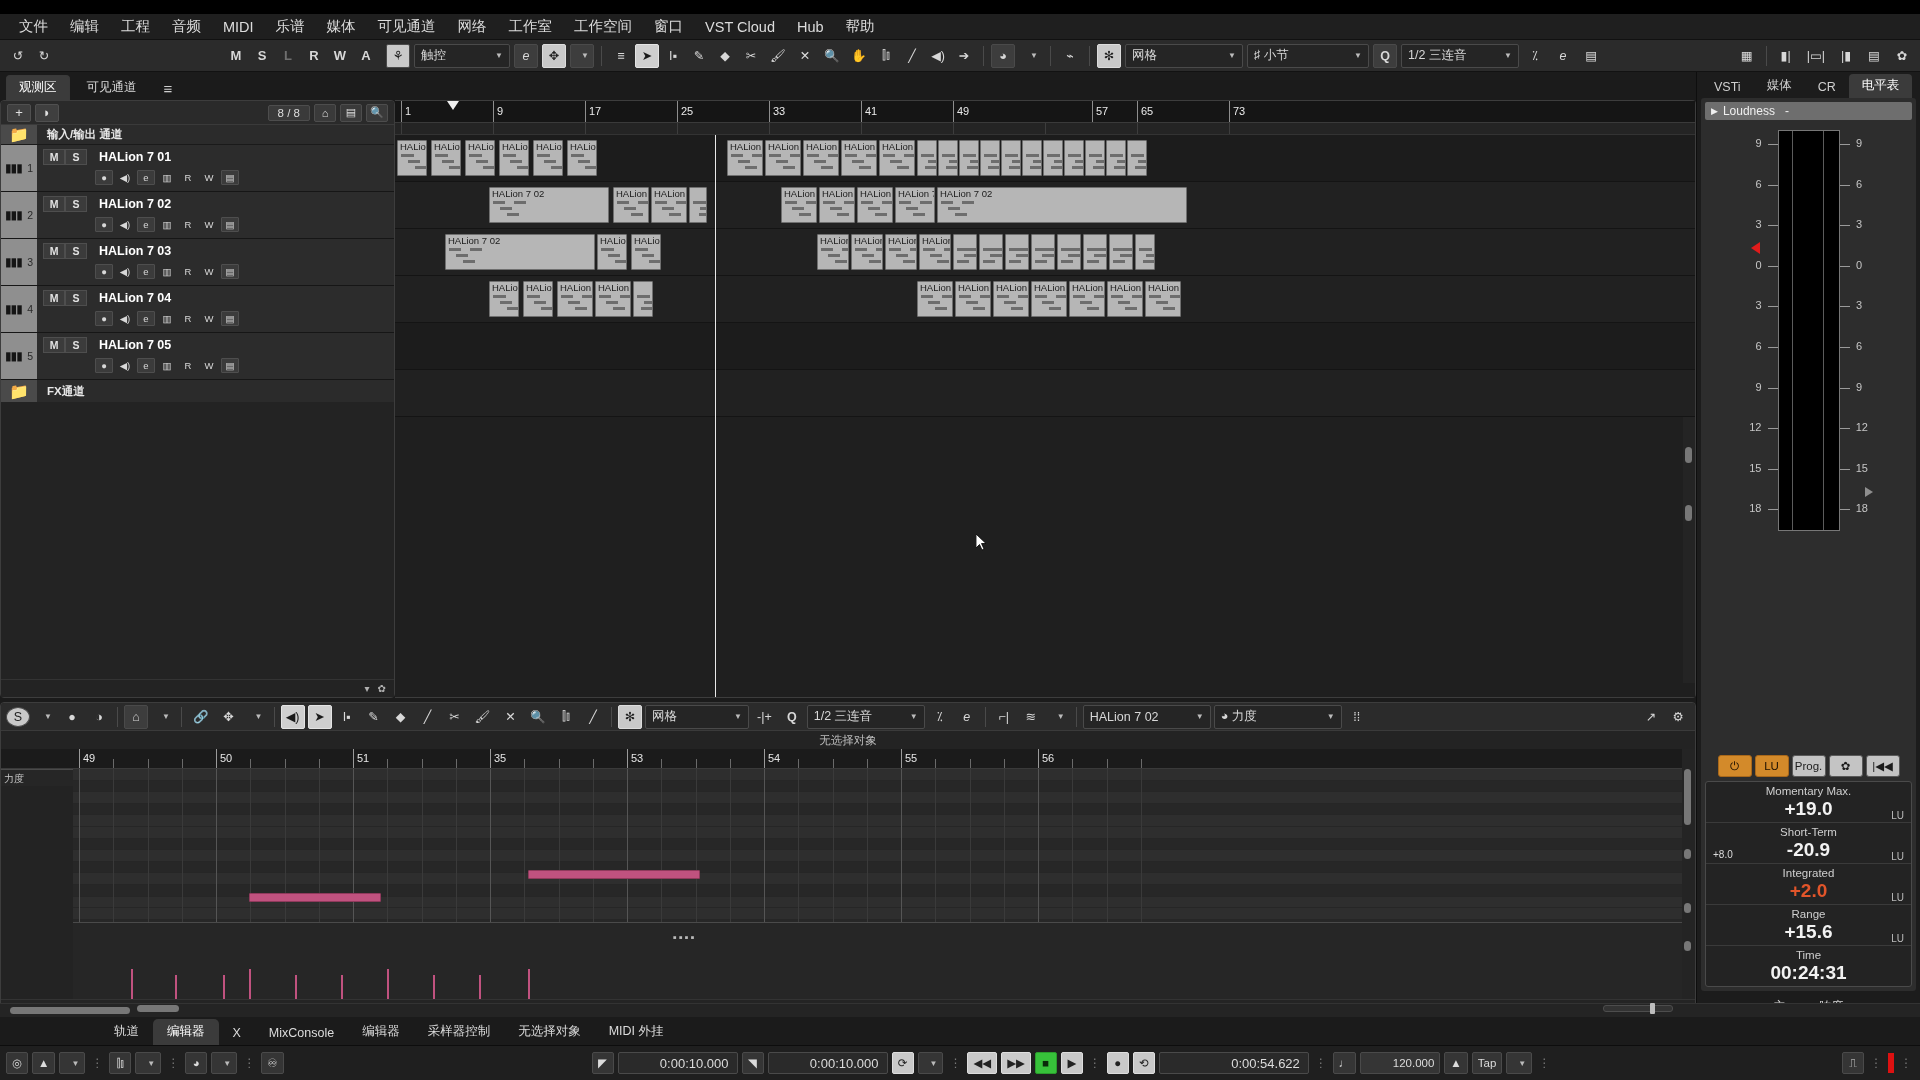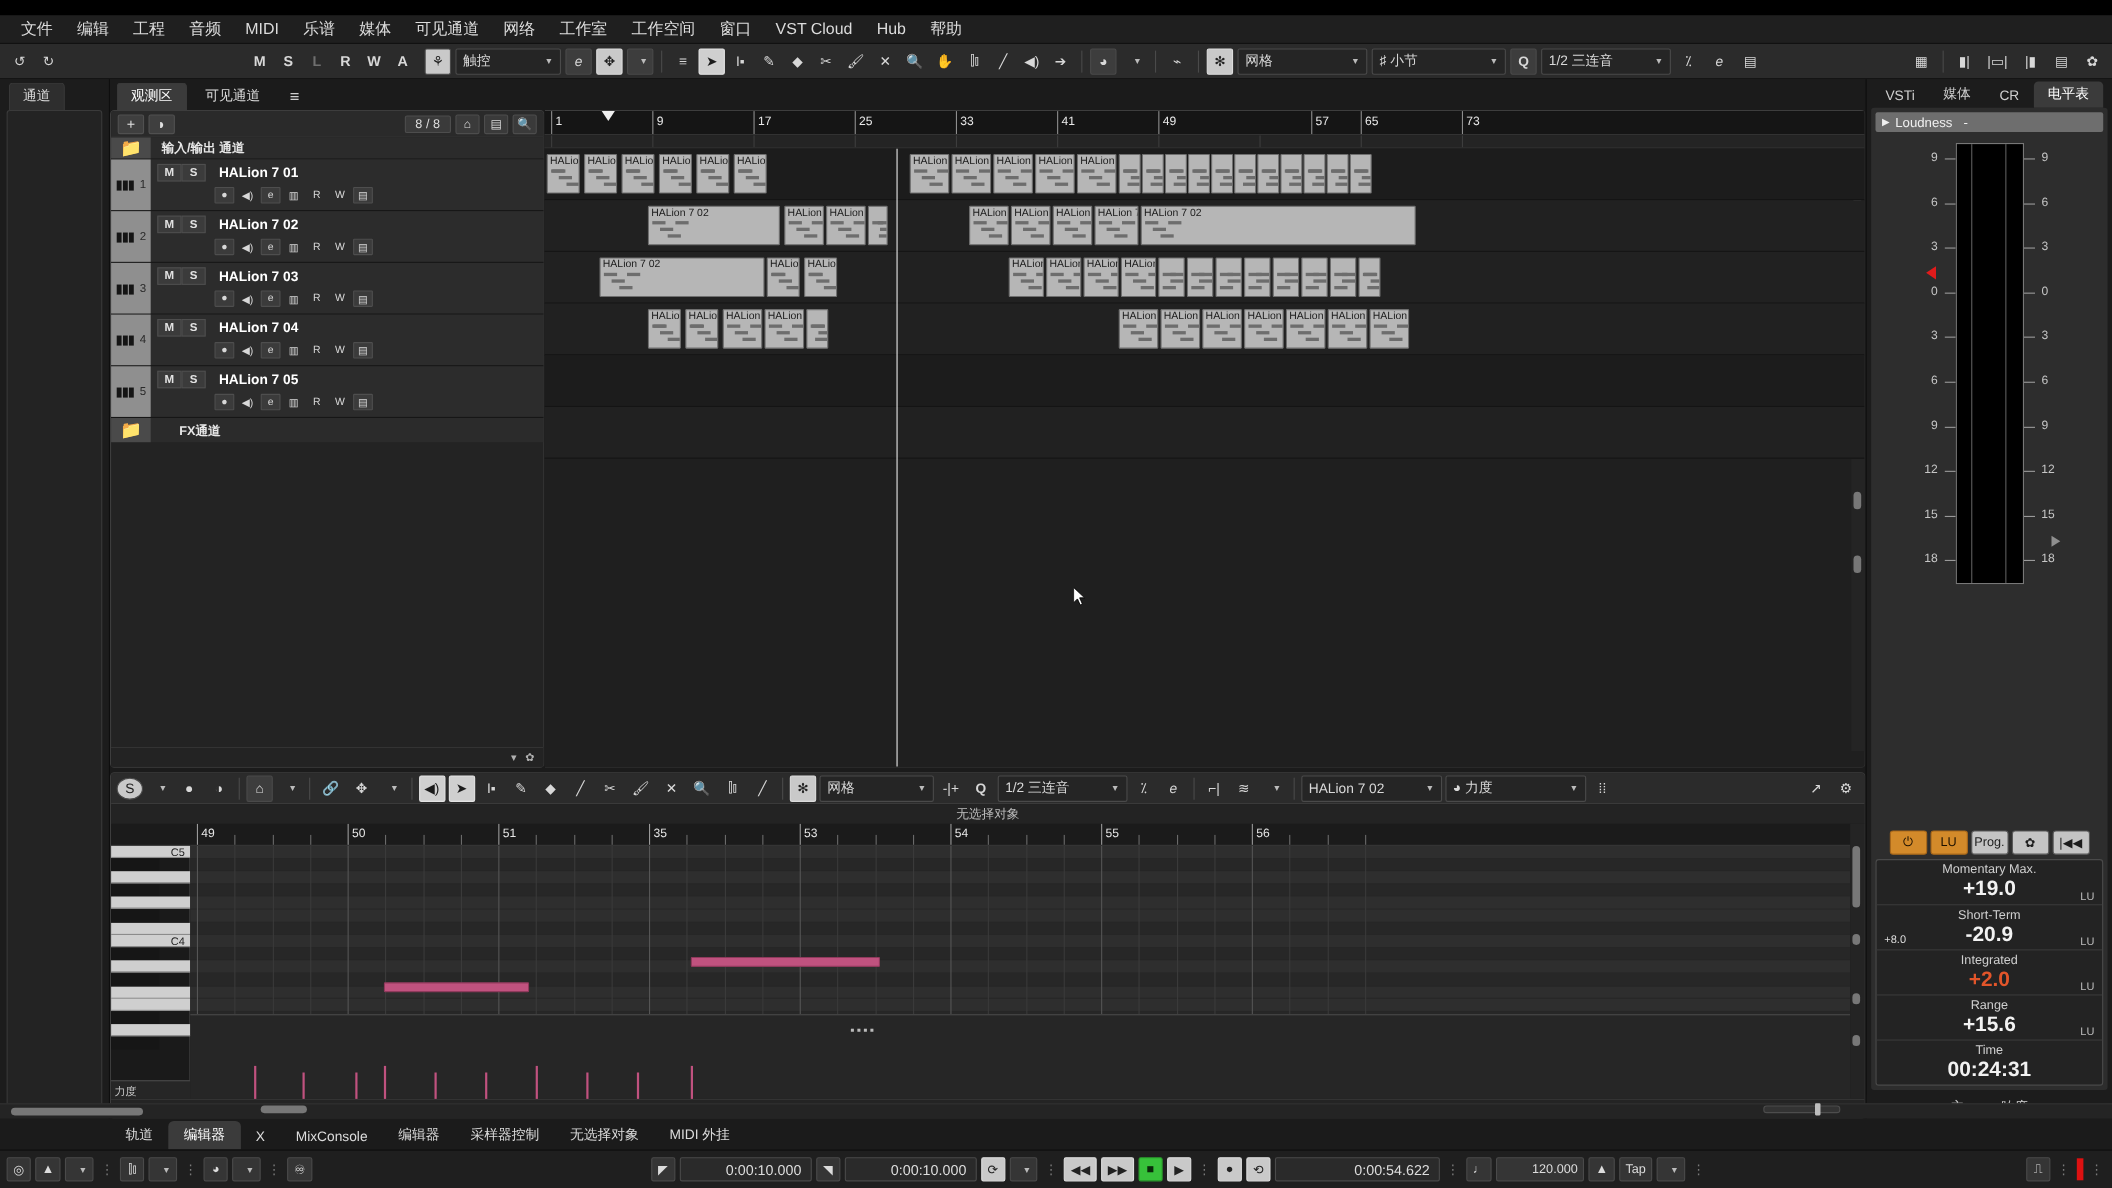--- a/index.html
+++ b/index.html
@@ -80,21 +80,21 @@
   .msbtn{ width:22px;height:16px;background:#3b3b3b;border:1px solid #4e4e4e;
     display:flex;align-items:center;justify-content:center;font-size:10.5px;font-weight:bold;color:#e2e2e2;}
   .tname{ font-size:12.5px; font-weight:bold; color:#fff; margin-left:8px; white-space:nowrap;}
   .trow2{ display:flex; gap:3px; margin-top:5px; margin-left:52px;}
   .mini{ width:18px;height:15px;background:#3b3b3b;border:1px solid #4e4e4e;border-radius:1px;
     display:flex;align-items:center;justify-content:center;font-size:9.5px;color:#d8d8d8;}
   .mini.flat{background:transparent;border-color:transparent;}
   .fxrow{ height:22px; display:flex; align-items:center; background:#2b2b2b;}
   .fxrow .ficon{ width:36px; display:flex; align-items:center; justify-content:center;
     background:#4a4a4a; height:100%;}
-  .fxrow .flabel{ font-size:11.5px; font-weight:bold; color:#e8e8e8; padding-left:10px;margin-left:16px;}
+  .fxrow .flabel{ font-size:11.5px; font-weight:bold; color:#e8e8e8; padding-left:10px;}
   .tl-foot{ margin-top:auto; height:18px; display:flex; align-items:center; justify-content:flex-end;
     gap:8px; padding-right:8px; background:#232323; border-top:1px solid #333;}
   .tl-foot span{ font-size:10px; color:#b0b0b0;}
 
   
   .arrange{ flex:1; display:flex; flex-direction:column; min-width:0; background:#1d1d1d;
     border:1px solid #3d3d3d; border-left:none; border-radius:0 4px 4px 0;}
   .ruler{ height:22px; background:#151515; position:relative; border-bottom:1px solid #3a3a3a;
     overflow:hidden;}
   .ruler .bar{ position:absolute; top:0; height:100%; border-left:1px solid #8e8e8e;
@@ -297,26 +297,20 @@
     <div class="tbtn flat">|▭|</div>
     <div class="tbtn flat">|▮</div>
     <div class="tbtn flat">▤</div>
     <div class="tbtn flat">✿</div>
   </div>
 
   <div class="nosel">无选择对象</div>
 
   <div class="body">
 
-    <div class="leftzone">
-      <div class="lz-tabs">
-        <div class="tabpill">通道</div>
-      </div>
-      <div class="lz-panel"></div>
-    </div>
 
     <div class="midcol">
       <div class="mid-tabs">
         <div class="tabpill active">观测区</div>
         <div class="tabpill" style="background:transparent;border-color:transparent;">可见通道</div>
         <div class="hamb">≡</div>
       </div>
 
       <div class="projwrap">
 
@@ -961,40 +955,20 @@
           <div style="flex:1"></div>
           <div class="tbtn flat">↗</div>
           <div class="tbtn flat">⚙</div>
         </div>
 
         <div class="lz-nosel">无选择对象</div>
 
         <div class="editwrap">
           <div style="width:72px;display:flex;flex-direction:column;">
             <div style="height:20px;background:#1b1b1b;border-bottom:1px solid #3a3a3a;"></div>
-            <div class="keyboard" style="flex:1" id="keyboard">
-                <div class="wk" style="top: 0px; height: 11.1px;"></div>
-                <div class="bk" style="top: 11.6px; height: 11.1px;"></div>
-                <div class="wk" style="top: 23.2px; height: 11.1px;"></div>
-                <div class="bk" style="top: 34.8px; height: 11.1px;"></div>
-                <div class="wk" style="top: 46.4px; height: 11.1px;"></div>
-                <div class="bk" style="top: 58px; height: 11.1px;"></div>
-                <div class="wk" style="top: 69.6px; height: 11.1px;"></div>
-                <div class="wk" style="top: 81.2px; height: 11.1px;"></div>
-                <div class="bk" style="top: 92.8px; height: 11.1px;"></div>
-                <div class="wk" style="top: 104.4px; height: 11.1px;"></div>
-                <div class="bk" style="top: 116px; height: 11.1px;"></div>
-                <div class="wk" style="top: 127.6px; height: 11.1px;"></div>
-                <div class="wk" style="top: 139.2px; height: 11.1px;"></div>
-                <div class="bk" style="top: 150.8px; height: 11.1px;"></div>
-                <div class="wk" style="top: 162.4px; height: 11.1px;"></div>
-                <div class="bk" style="top: 174px; height: 11.1px;"></div>
-                <div class="klabel" style="top: 1px; right: 4px;">C5</div>
-                <div class="klabel" style="top: 82px; right: 4px;">C4</div>
-              </div>
             <div style="height:17px;background:#262626;border-top:1px solid #4a4a4a;position:relative;">
               <span class="veltag">力度</span>
             </div>
           </div>
           <div style="flex:1;display:flex;flex-direction:column;min-width:0;">
             <div class="mruler" id="mruler">
                 <div class="bar" style="left: 6px;">49</div>
                 <div class="tk" style="left: 40.25px;"></div>
                 <div class="tk" style="left: 74.5px;"></div>
                 <div class="tk" style="left: 108.75px;"></div>

